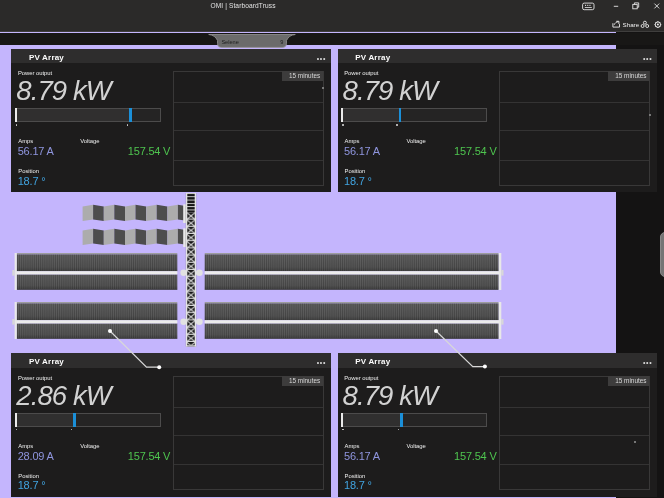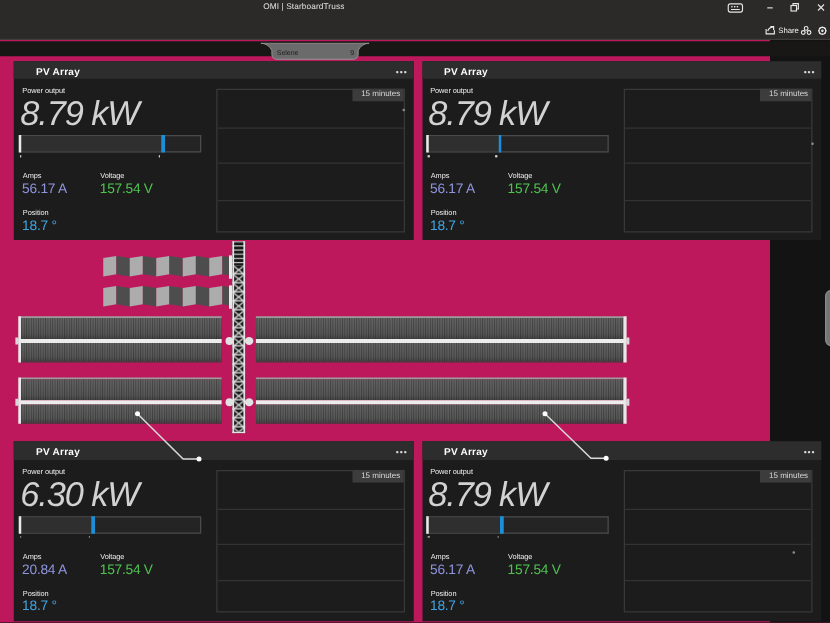--- a/index.html
+++ b/index.html
@@ -1,17 +1,17 @@
 <!DOCTYPE html>
 <html><head><meta charset="utf-8">
 <style>
 * { margin:0; padding:0; box-sizing:border-box; }
 html,body { width:664px; height:498px; overflow:hidden; background:#141313;
   font-family:"Liberation Sans", sans-serif; }
-#app { position:relative; width:616px; height:498px; background:#be185d; }
+#app { position:relative; width:616px; height:498px; background:#c4b5fd; }
 .titlebar { position:absolute; left:0; top:0; width:664px; height:31.5px;
   background:#2b2a29; border-bottom:1px solid #3f3e3d; }
 .apptitle { position:absolute; left:210.5px; top:1.9px; font-size:6.6px; color:#e2e2e2; letter-spacing:0.1px;}
 .tbicons { position:absolute; left:0; top:0; }
 .sharetxt { position:absolute; left:622.6px; top:21.2px; font-size:6.2px; color:#f0f0f0; }
 .strip { position:absolute; left:0; top:32.5px; width:664px; height:12.5px; background:#181716; }
 .selene { position:absolute; left:200px; top:33.8px; }
 .card { position:absolute; width:319.4px; height:143.5px; background:#1d1c1c; z-index:1; }
 .chead { position:absolute; left:0; top:0; width:100%; height:14.5px; background:#2e2d2d; }
 .ctitle { position:absolute; left:17.6px; top:4.0px; font-size:8px; font-weight:700; color:#fdfdfd; letter-spacing:0.2px;}
@@ -19,21 +19,21 @@
 .lbl { position:absolute; font-size:5.9px; color:#ededed; letter-spacing:-0.05px; }
 .big { position:absolute; left:5.0px; top:28.6px; font-size:27.5px; color:#d2d2d2; letter-spacing:-0.9px; line-height:1.0;font-style:italic; }
 .track { position:absolute; left:3.4px; top:59.7px; width:146px; height:14px;
   background:#252424; border:1px solid #4c4b4b; }
 .trackfill { position:absolute; left:4.0px; top:60.7px; height:12px; background:#302f2f; }
 .wbar { position:absolute; left:3.9px; top:59.5px; width:1.9px; height:14.4px; background:#eaeaea; }
 .bbar { position:absolute; top:59.5px; width:2.5px; height:14.4px; background:#1b8fd8; }
 .tick { position:absolute; top:75.6px; width:1.6px; height:1.6px; border-radius:50%; background:#cfcfcf; }
 .val { position:absolute; font-size:11px; letter-spacing:-0.2px; }
 .amps { color:#8f95de; }
-.volt { color:#4ec44f; }
+.volt { color:#4ec44f;margin-left:48px; }
 .pos { color:#41a3df; }
 .chart { position:absolute; left:161.8px; top:22.5px; width:150.6px; height:114.6px;
   border:1px solid #393838; }
 .gl { position:absolute; left:0; width:100%; height:1px; background:#343333; }
 .chip { position:absolute; right:-0.5px; top:-0.7px; width:41px; height:10px; background:#3d3c3c;
   font-size:6.4px; color:#d8d8d8; text-align:right; padding-right:3px; line-height:10.5px; }
 .truss { position:absolute; left:0; top:0; z-index:5; pointer-events:none; }
 .pill { position:absolute; left:659.6px; top:232px; width:10px; height:44.5px;
   background:#757575; border:1px solid #8a8a8a; border-radius:5px; z-index:2; }
 </style></head>
@@ -135,29 +135,29 @@
     <div class="gl" style="top:87.9px;"></div>
     <div class="chip">15 minutes</div>
   </div>
 </div>
 <div class="card" style="left:11.3px;top:353.0px;">
   <div class="chead">
         <span class="ctitle">PV Array</span>
         <span class="cdots">•••</span>
       </div>
   <div class="lbl" style="left:6.6px;top:21.6px;">Power output</div>
-  <div class="big">6.30 kW</div>
+  <div class="big">2.86 kW</div>
   <div class="track"></div>
   <div class="trackfill" style="width:57.8px;"></div>
   <div class="wbar"></div>
   <div class="bbar" style="left:61.8px;"></div>
   <div class="tick" style="left:4.6px;"></div>
   <div class="tick" style="left:59.3px;"></div>
   <div class="lbl" style="left:7.0px;top:89.6px;">Amps</div>
-  <div class="val amps" style="left:6.4px;top:96.6px;">20.84 A</div>
+  <div class="val amps" style="left:6.4px;top:96.6px;">28.09 A</div>
   <div class="lbl" style="left:68.9px;top:89.6px;">Voltage</div>
   <div class="val volt" style="left:68.5px;top:96.6px;">157.54 V</div>
   <div class="lbl" style="left:7.0px;top:119.8px;">Position</div>
   <div class="val pos" style="left:6.4px;top:126.4px;">18.7 °</div>
   <div class="chart">
     <div class="gl" style="top:30.4px;"></div>
     <div class="gl" style="top:58.3px;"></div>
     <div class="gl" style="top:87.9px;"></div>
     <div class="chip">15 minutes</div>
   </div>

